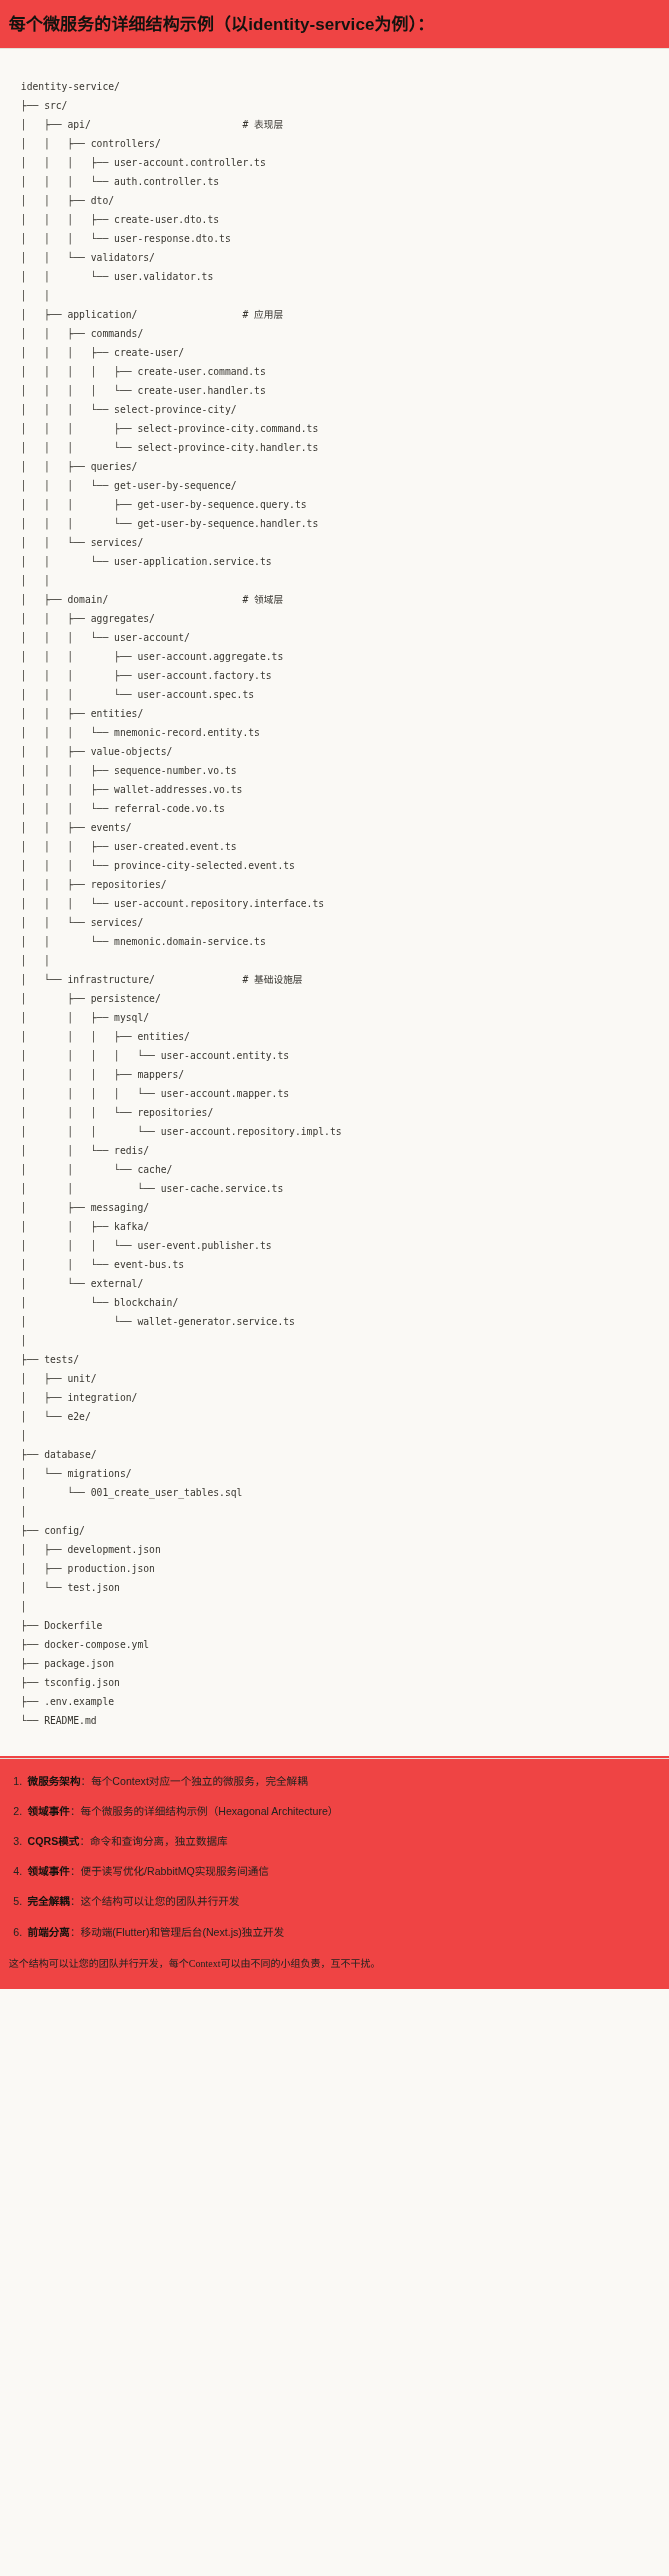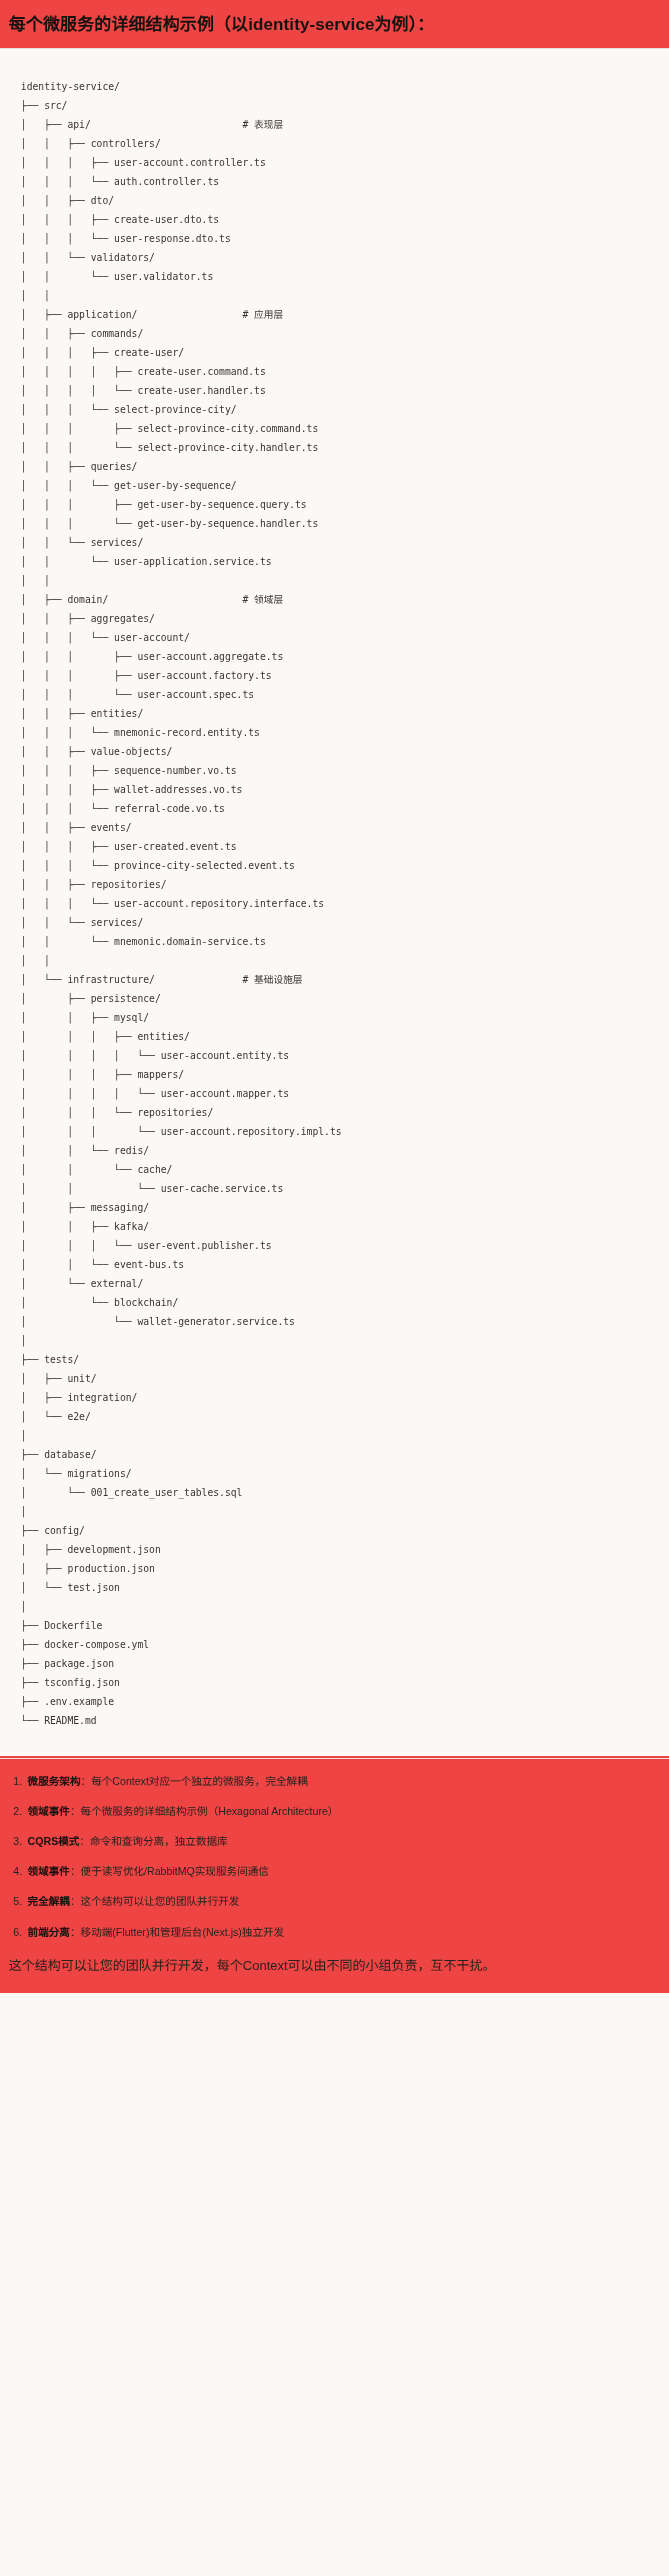--- a/index.html
+++ b/index.html
@@ -91,23 +91,24 @@
   }
   ol.note-list > li:last-child {
     margin-bottom: 16px;
   }
   .note-term {
     font-weight: bold;
     color: #14130f;
   }
   .closing {
     margin: 16.3px 0 0 0;
-    font-size: 13px;
+    font-size: 10px;
     line-height: 1.6;
     color: #24231f;
+    font-family: Liberation Serif, serif;
   }
 </style>
 </head>
 <body>
 
 <div class="page">
 
   <h1 class="doc-title">每个微服务的详细结构示例（以identity-service为例）：</h1>
 
   <hr class="rule">

